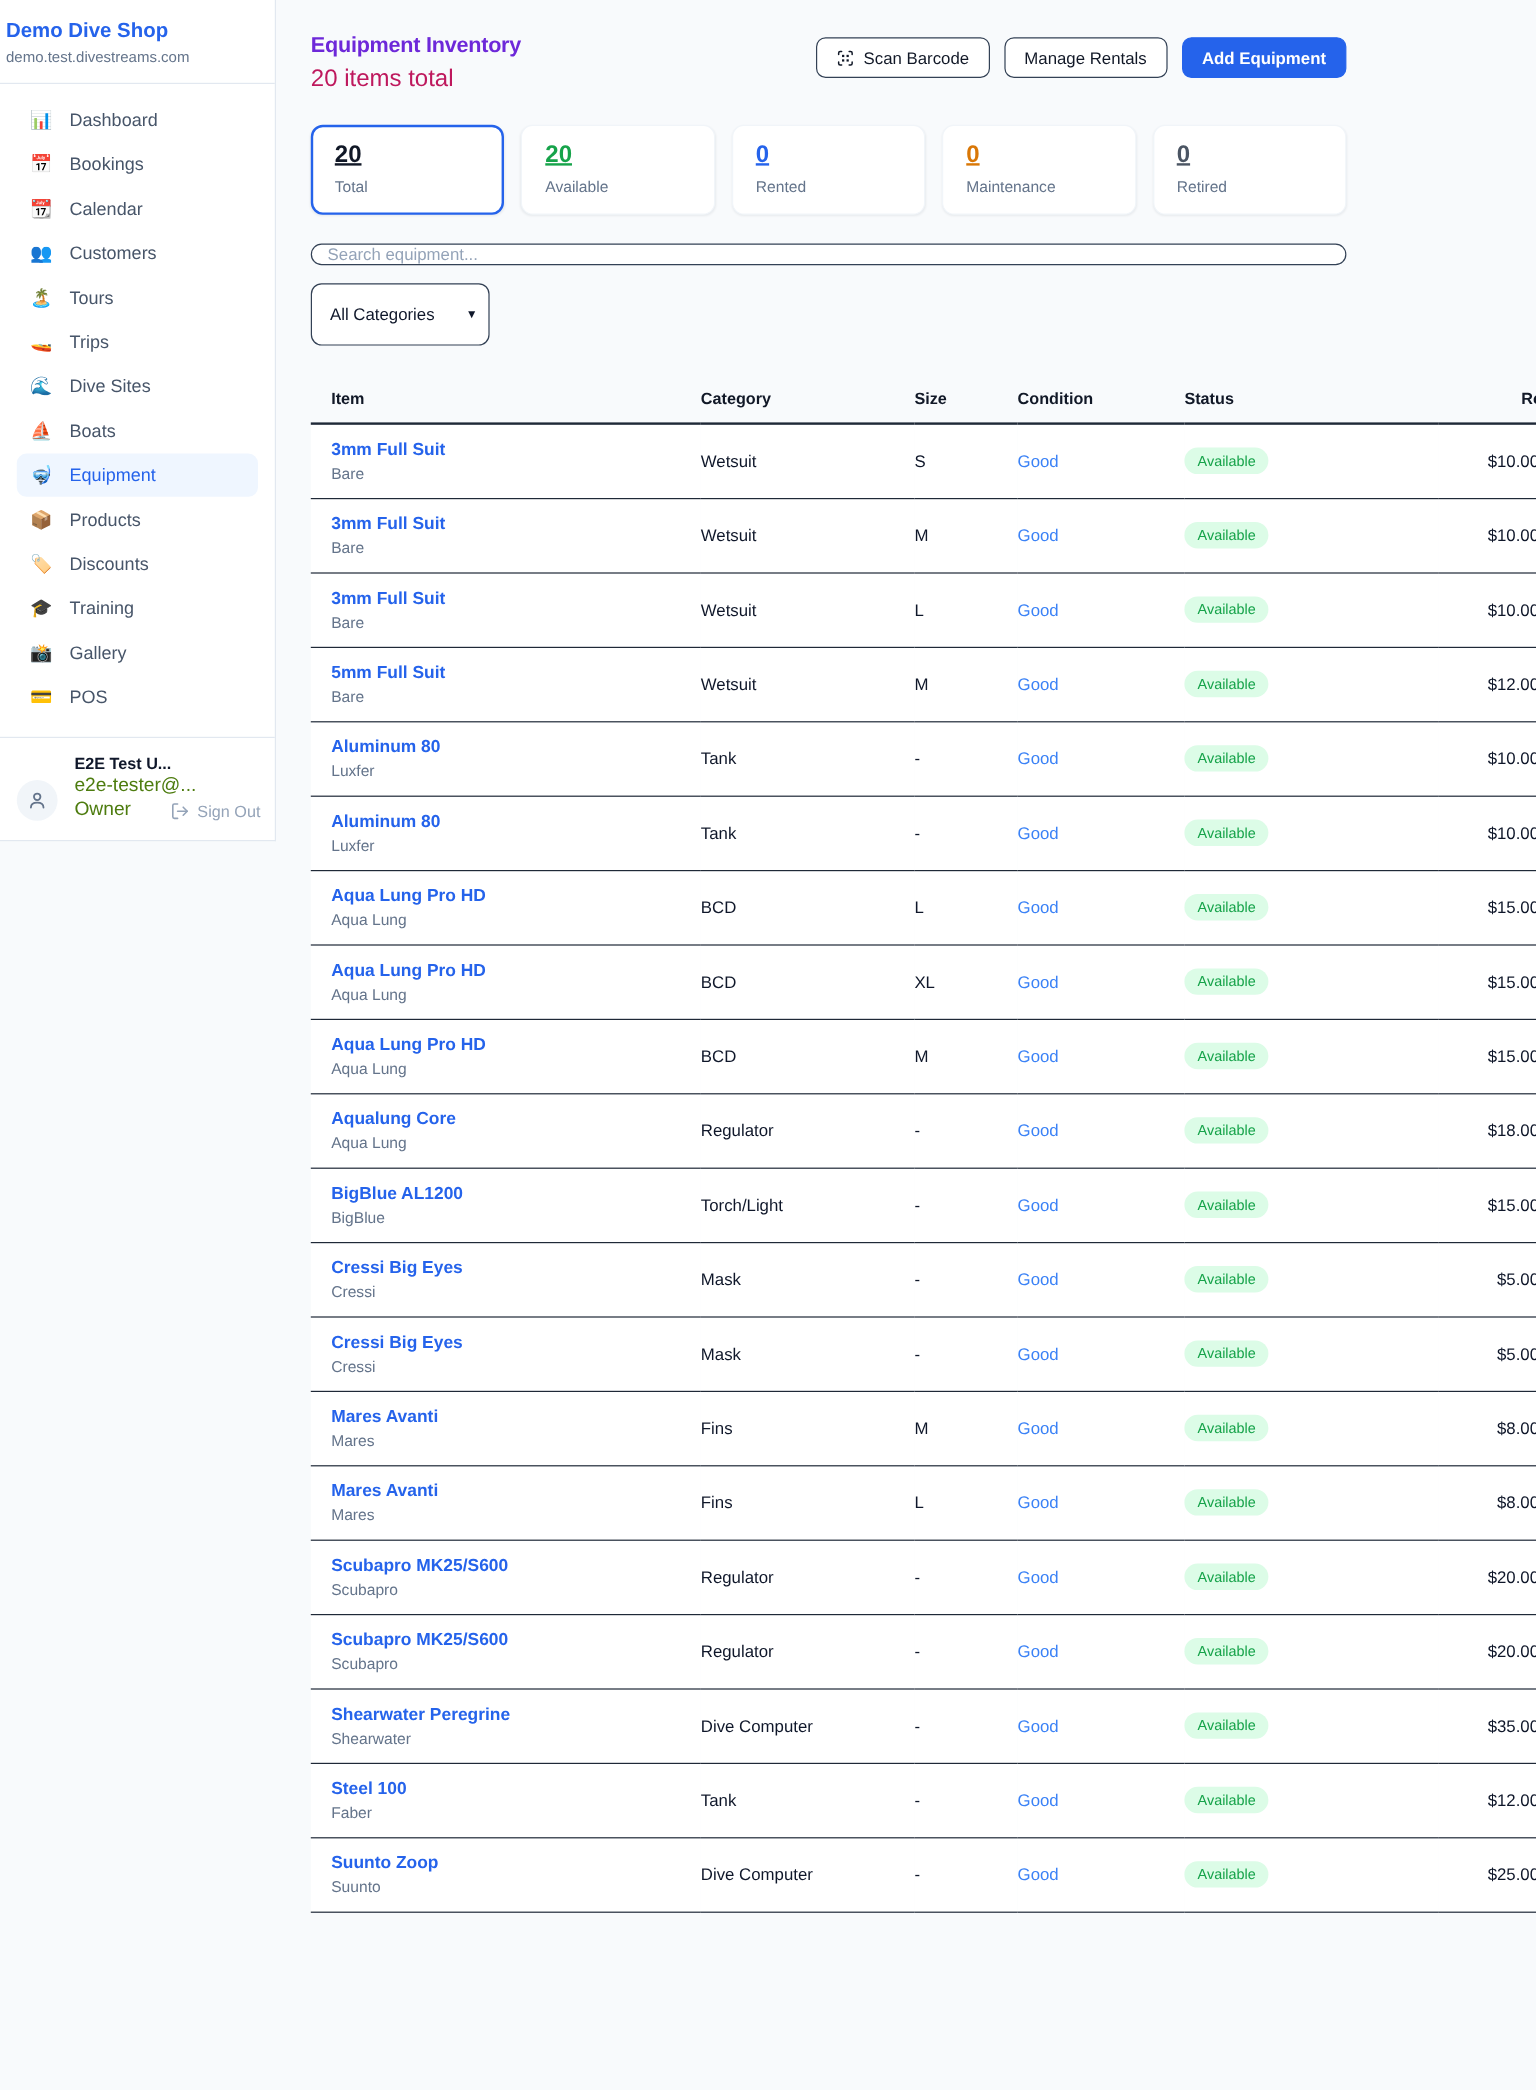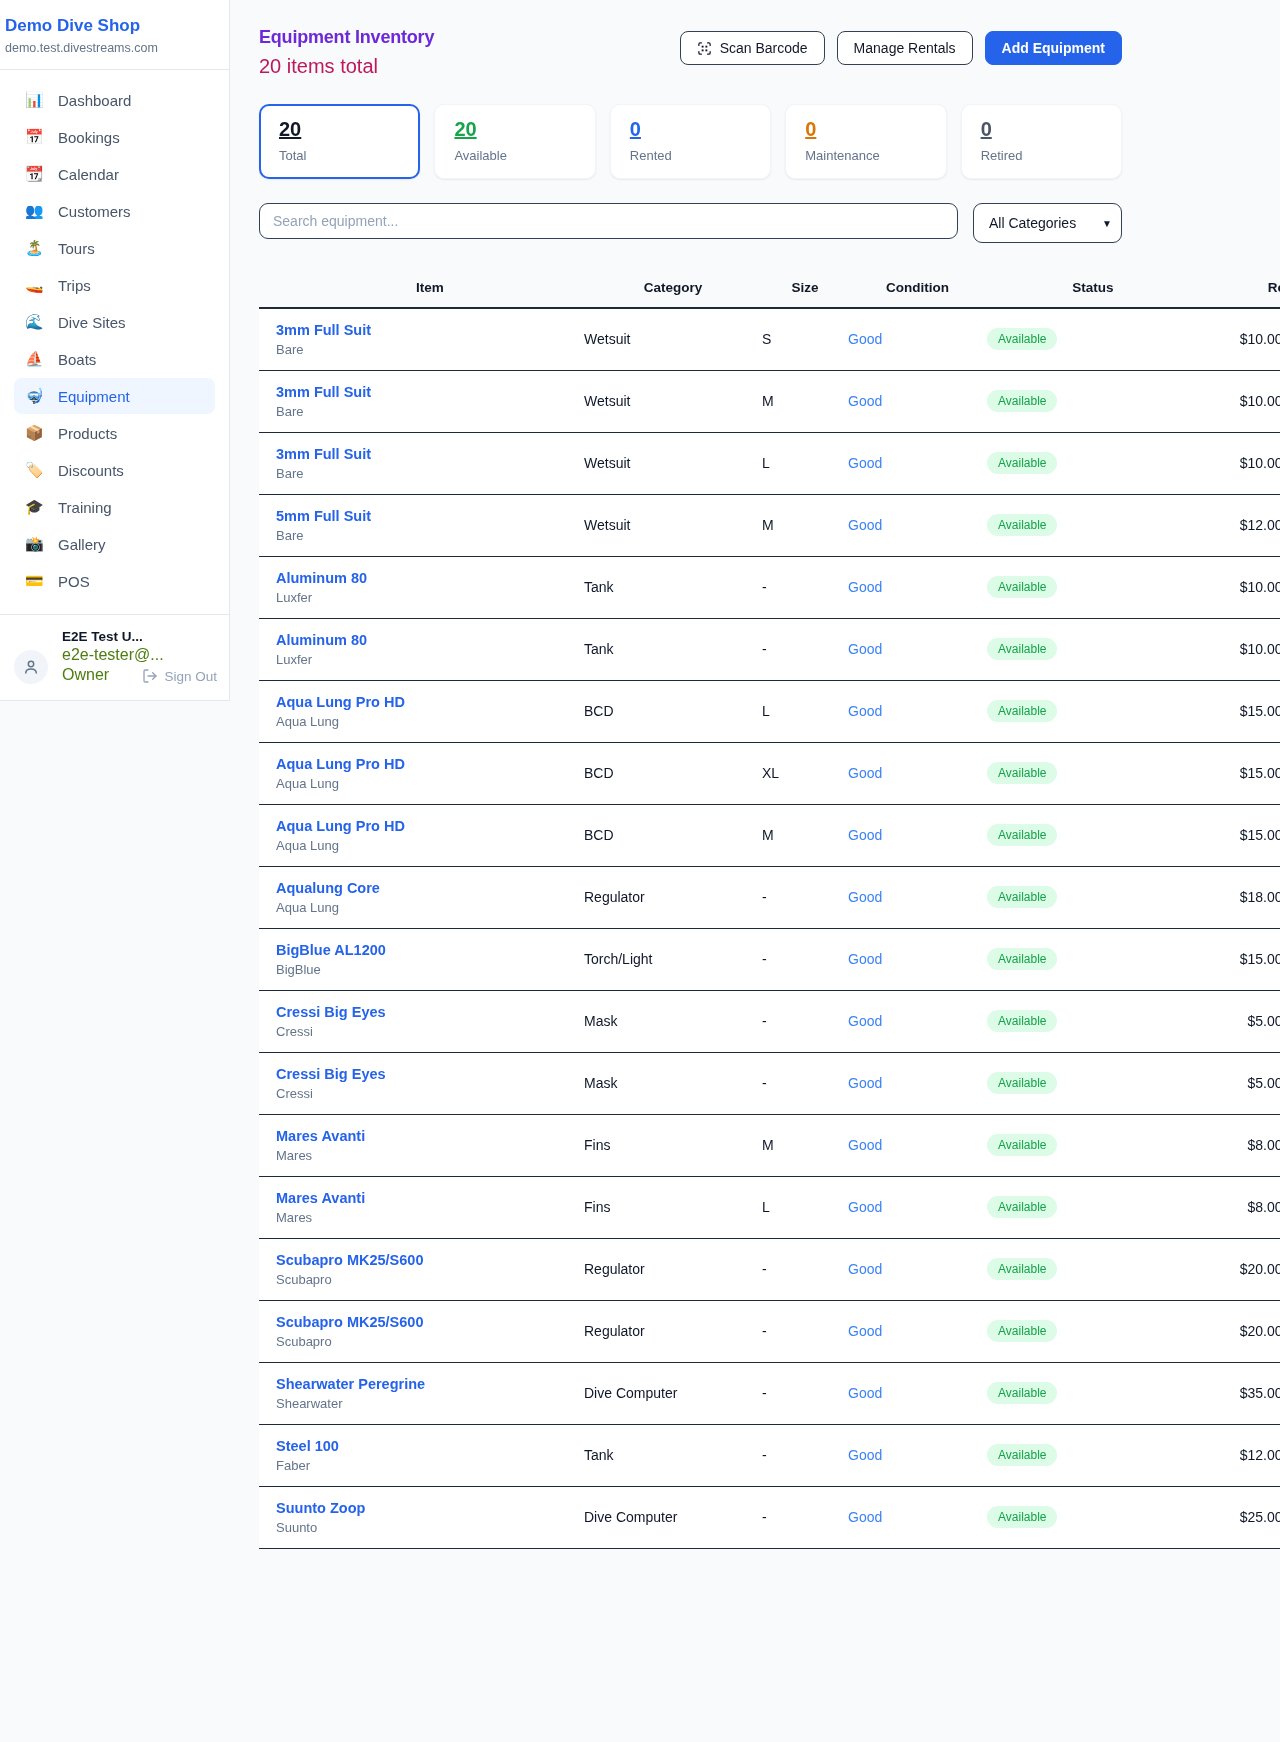--- a/index.html
+++ b/index.html
@@ -56,38 +56,38 @@
   
   .stats { display:flex; gap:14px; margin-top:26px; }
   .stat-card {
     flex:1; background:#fff; border-radius:10px; padding:13px 19px 15px;
     box-shadow:0 1px 2px rgba(15,23,42,.07); border:1px solid #f1f5f9; cursor:pointer;
   }
   .stat-card.active { border:2px solid #2563eb; padding:12px 18px 14px; }
   .stat-value { font-size:20px; font-weight:bold;text-decoration:underline; }
   .stat-label { font-size:13px; color:#64748b; margin-top:7px; }
   
-  .filters { display:flex; gap:15px; margin-top:24px; }
+  .filters { display:flex; gap:15px; margin-top:24px;flex-direction:column; }
   .search-input {
     flex:1; height:36px; border:1px solid #334155; border-radius:9px;
     padding:0 13px; font-size:14px; background:#fff; color:#0f172a; outline:none;
     font-family:"Liberation Sans", sans-serif;
   }
   .search-input::placeholder { color:#94a3b8; }
   .category-select {
-    width:149px; height:40px; border:1px solid #334155; border-radius:9px;
+    width:149px; height:52px; border:1px solid #334155; border-radius:9px;
     background:#fff; display:flex; align-items:center; justify-content:space-between;
     padding:0 9px 0 15px; font-size:14px; cursor:pointer;
   }
   .select-arrow { font-size:10px; color:#0f172a; }
   
   .inv-table { margin-top:24px; width:863px; border-collapse:collapse; table-layout:fixed; }
   .inv-table thead th {
     background:#f8fafc; font-size:13.5px; font-weight:bold; color:#111827;
-    text-align:center; padding:13px 0 12px; border-bottom:2px solid #1f2937;
+    text-align:left; padding:13px 0 12px; border-bottom:2px solid #1f2937;
   }
   .inv-table th.col-item, .inv-table td.col-item { padding-left:17px; }
   .inv-table th.col-rental, .inv-table td.col-rental { text-align:right; padding-right:13px; }
   .inv-table tbody td {
     background:#fff; border-bottom:1px solid #1f2937;
     padding:10px 0; font-size:14px; height:62px; vertical-align:middle;
   }
   .item-name { color:#2563eb; font-weight:bold; font-size:14.5px; cursor:pointer; }
   .item-brand { color:#64748b; font-size:13px; margin-top:4px; }
   .good-link { color:#3b82f6; cursor:pointer; }

